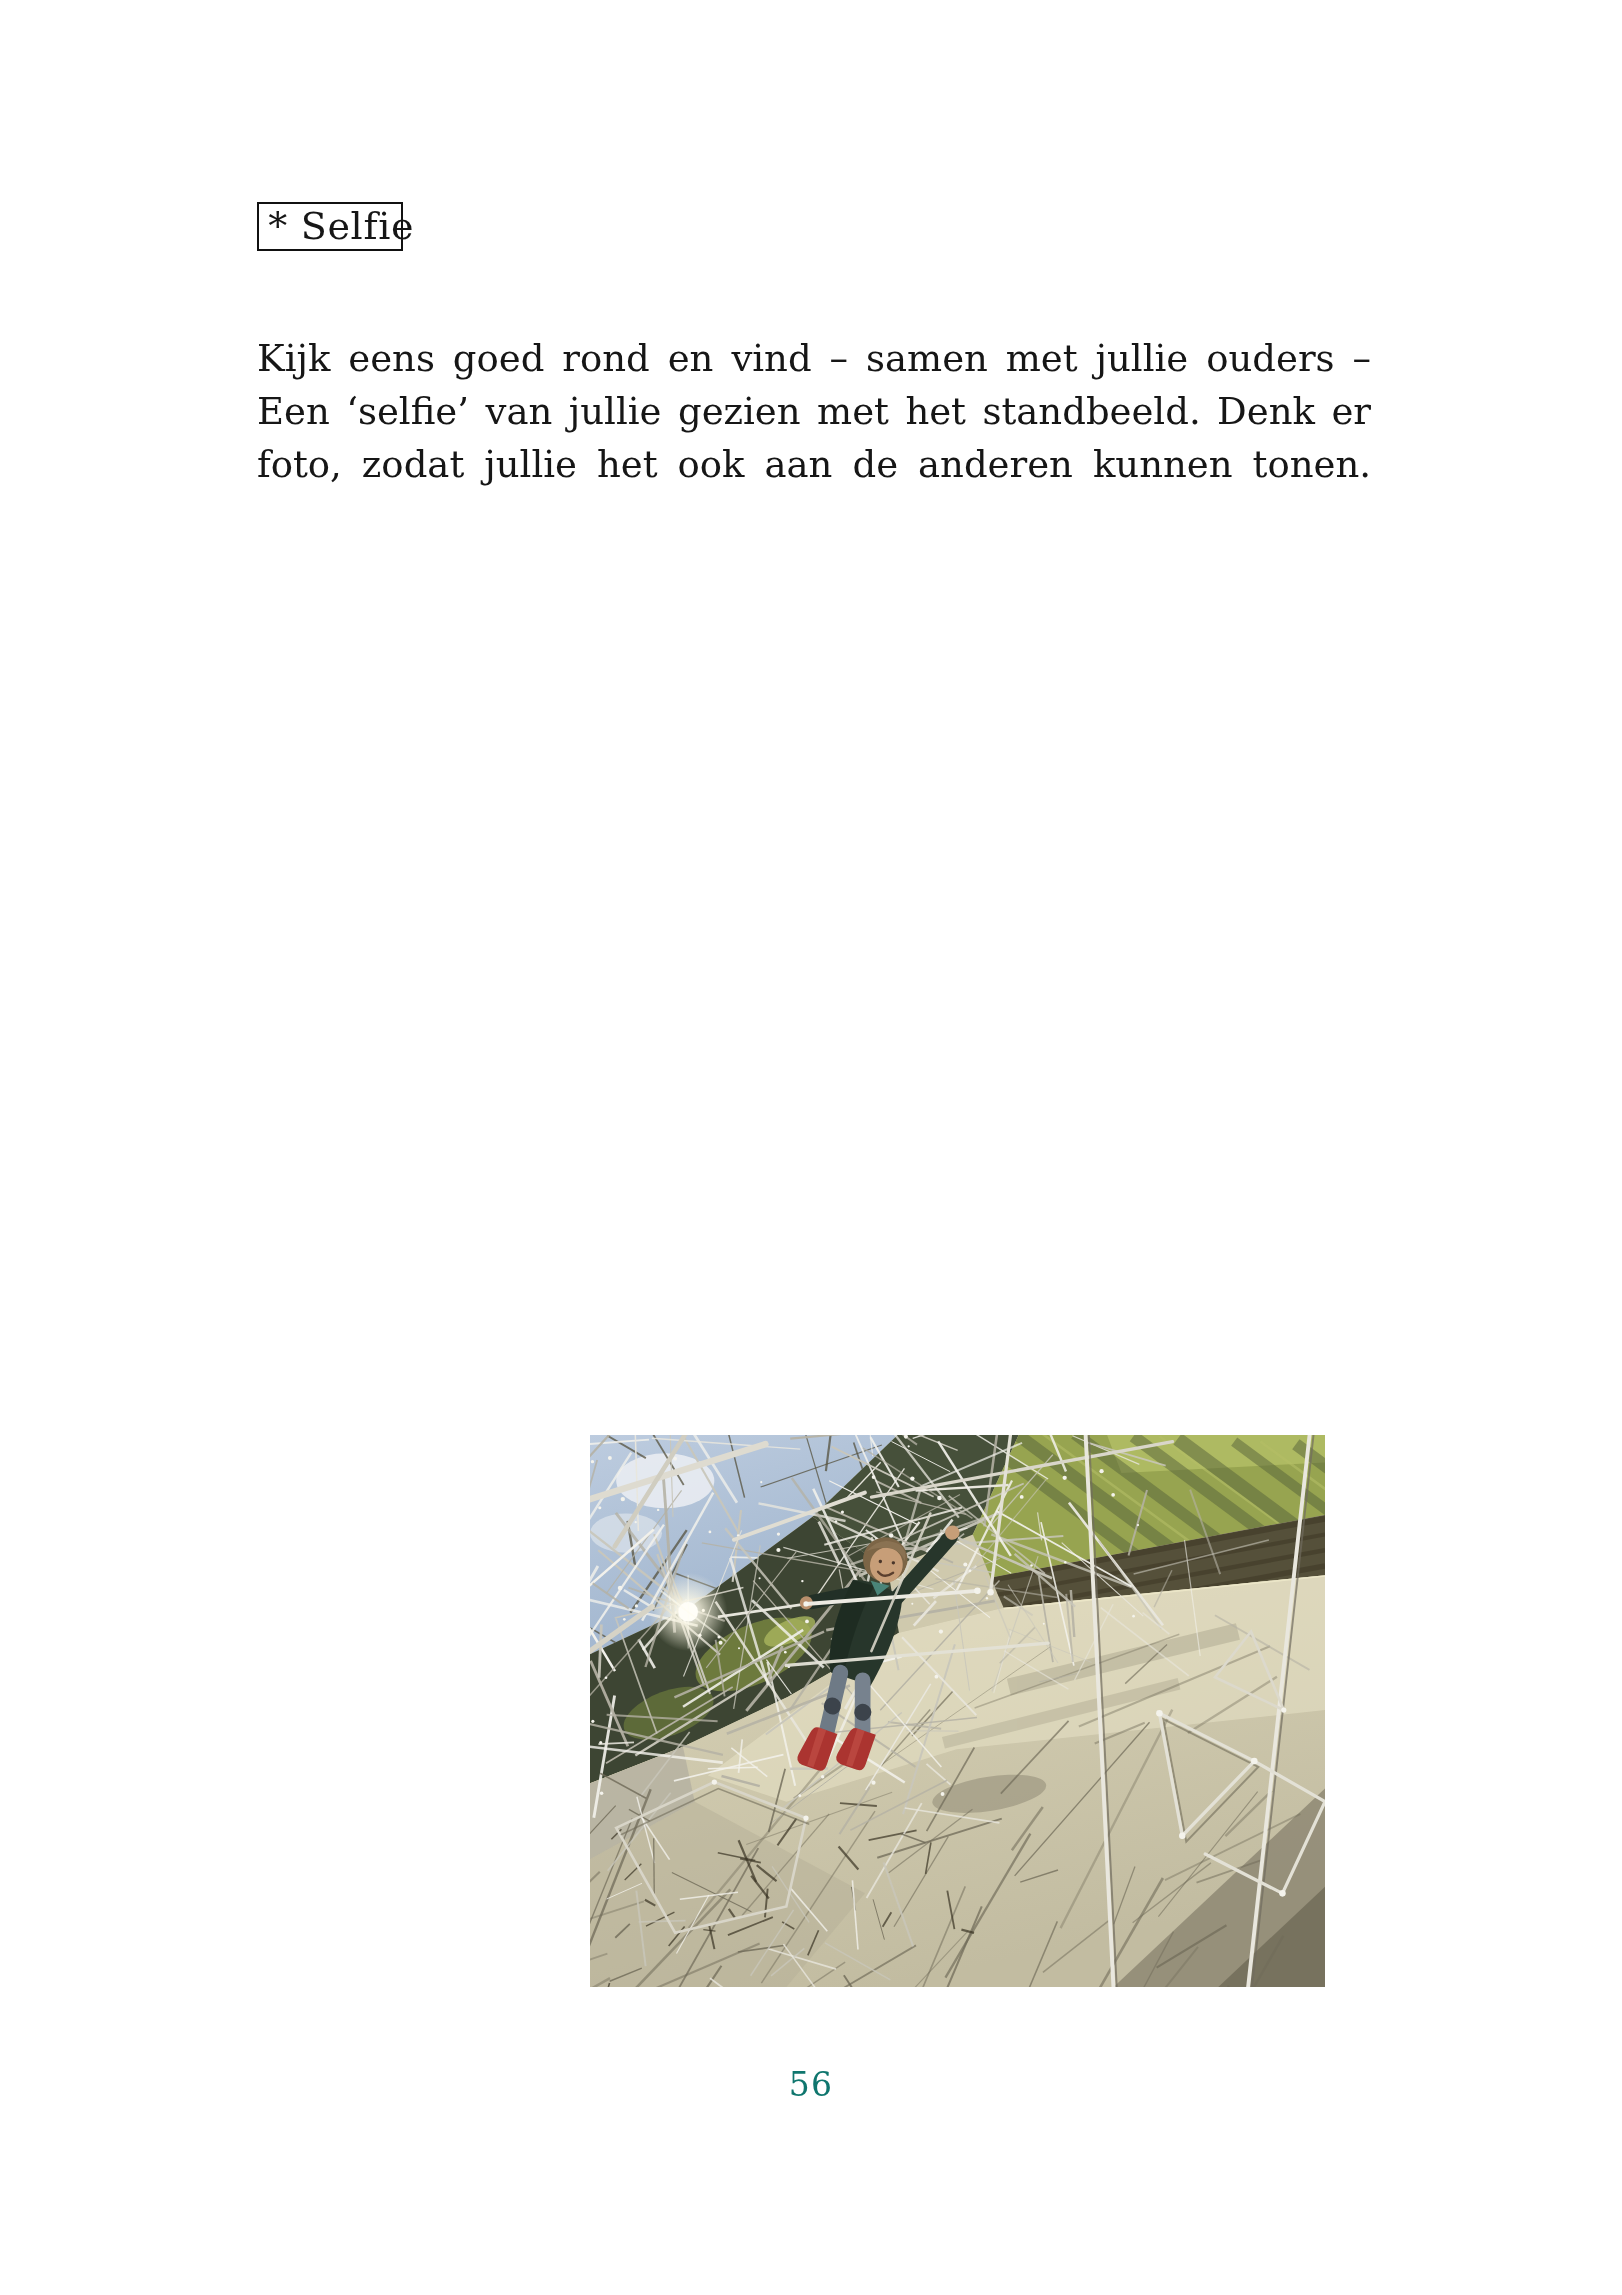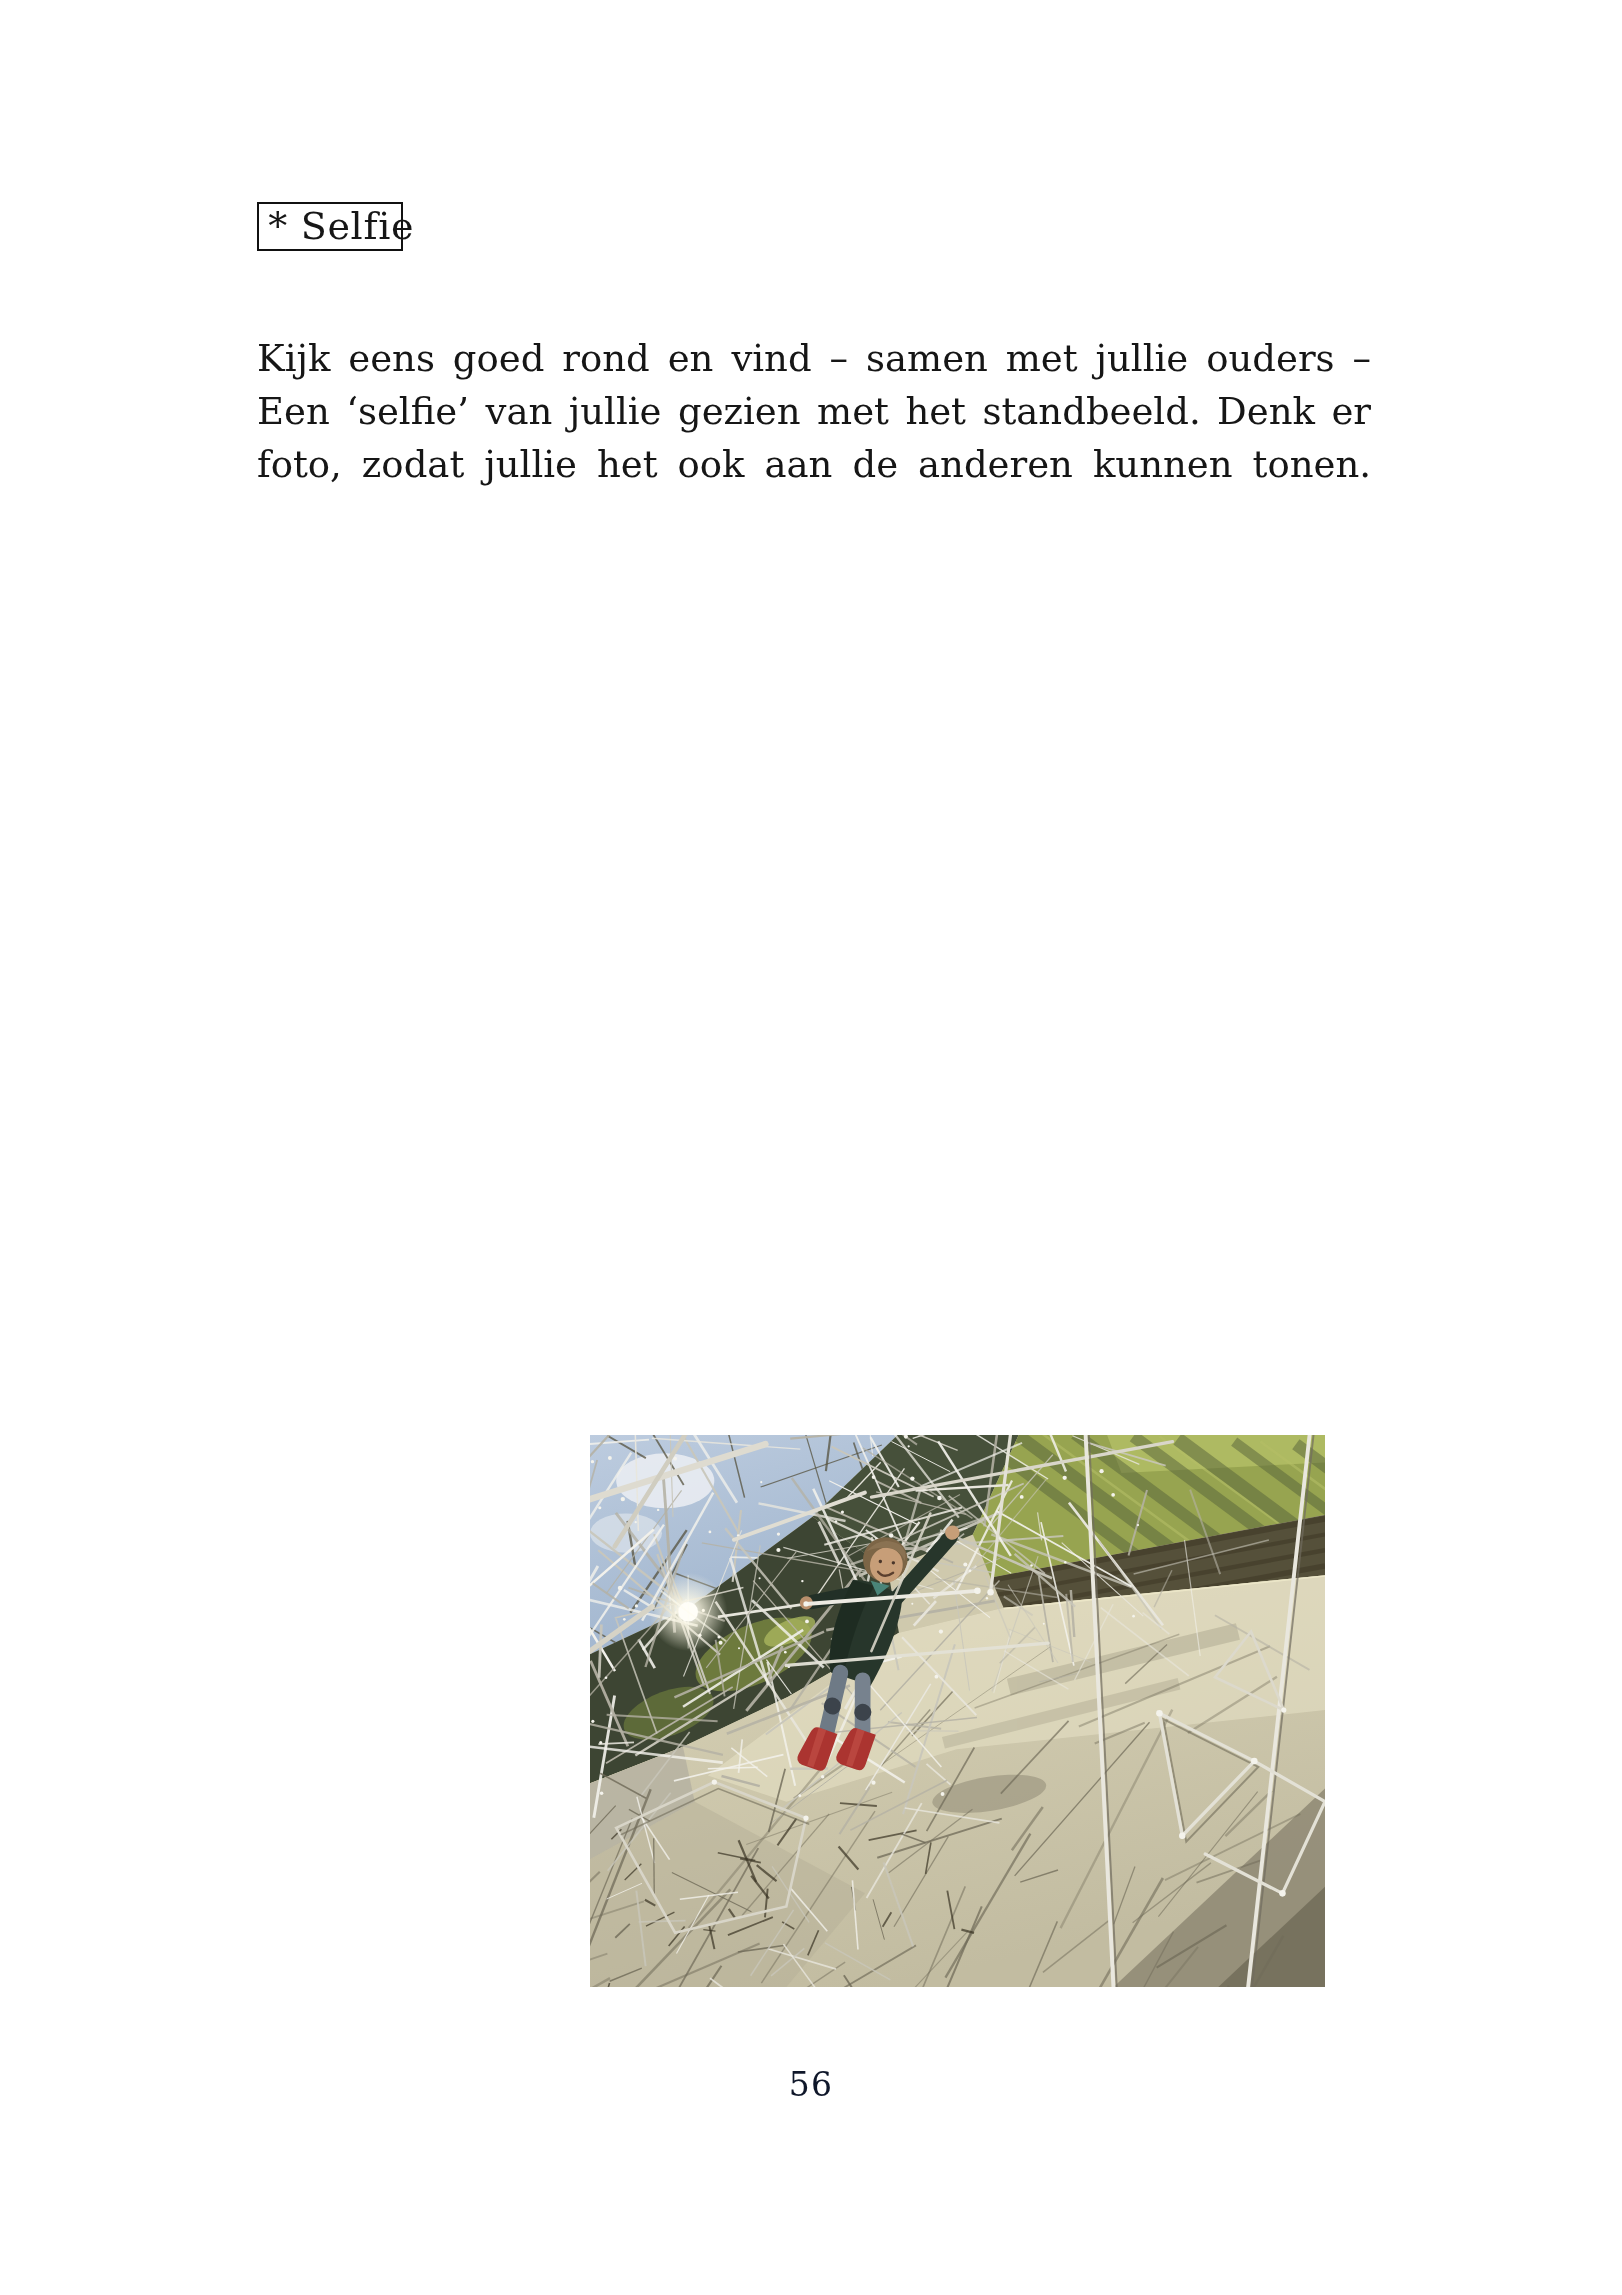--- a/index.html
+++ b/index.html
@@ -21,21 +21,21 @@
   .para .line{height:53px;line-height:53px;}
   .para .jl{text-align:justify;text-align-last:justify;}
   .para .last{text-align:left;}
   .photo{
     position:absolute;left:590px;top:1435px;width:735px;height:552px;
     overflow:hidden;background:#cfc9ad;
   }
   .photo svg{display:block;}
   .pagenum{
     position:absolute;left:0;top:2065px;width:100%;
-    text-align:center;font-size:33px;color:#0f172a;letter-spacing:1.3px;
+    text-align:center;font-size:33px;color:#0f766e;letter-spacing:1.3px;
   }
 </style>
 </head>
 <body>
 
 <div class="title-box">
   <span>* Selfie</span>
 </div>
 
 <div class="para">

